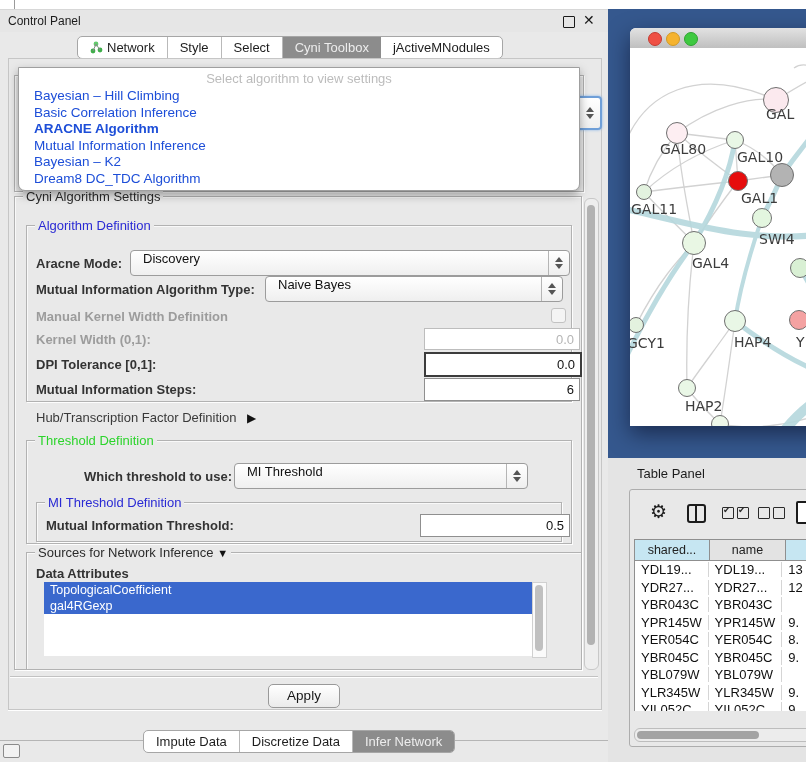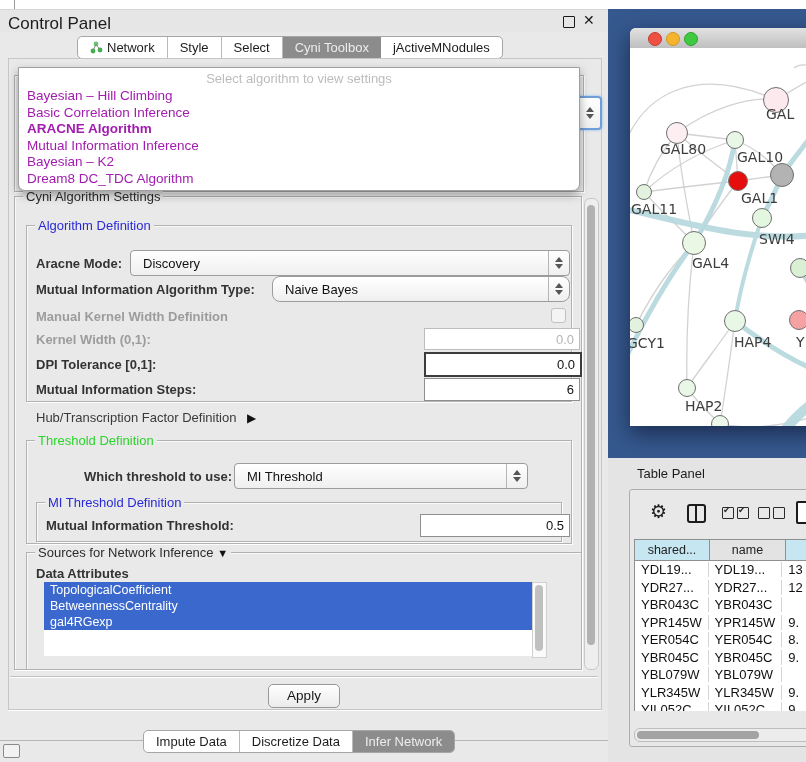--- a/index.html
+++ b/index.html
@@ -7,50 +7,50 @@
         font-family:"Liberation Sans","DejaVu Sans",sans-serif;font-size:13px;color:#222;}
   .abs{position:absolute;}
 
   
   #top-strip{left:0;top:0;width:806px;height:9px;background:#ffffff;border-bottom:1px solid #d7d7d7;}
   #top-strip .tick{position:absolute;left:14px;top:0;width:1px;height:9px;background:#9a9a9a;}
 
   
   #control-panel{left:0;top:10px;width:608px;height:730px;background:#e9e9e9;border-right:1px solid #9a9a9a;border-bottom:1px solid #b5b5b5;}
   #cp-titlebar{position:absolute;left:0;top:0;width:100%;height:22px;background:#e6e6e6;}
-  #cp-title{position:absolute;left:8px;top:4px;font-size:17px;color:#1c1c1c;}
+  #cp-title{position:absolute;left:8px;top:4px;font-size:12px;color:#1c1c1c;}
   #cp-float{position:absolute;left:563px;top:6px;width:10px;height:10px;border:1.6px solid #1a1a1a;border-radius:1px;}
   #cp-close{position:absolute;left:583px;top:2px;font-size:14px;font-weight:bold;color:#1a1a1a;}
 
   
   .tabbar{position:absolute;display:flex;height:21px;background:#ffffff;border:1px solid #a6a6a6;border-radius:5px;overflow:hidden;}
   .tab{display:flex;align-items:center;gap:4px;padding:0 12px;font-size:13px;color:#1d1d1d;border-right:1px solid #b9b9b9;white-space:nowrap;}
   .tab:last-child{border-right:none;}
   .tab.selected{background:#8c8c8c;color:#ededed;border-right:none;}
   .net-icon{display:inline-block;width:13px;height:13px;}
 
   
   #cp-frame{left:8px;top:48px;width:592px;height:650px;border:1px solid #c6c6c6;box-shadow:0 1px 0 #ffffff;}
 
   
   .group{position:absolute;border:1px solid #b2b2b2;box-shadow:1px 1px 0 rgba(255,255,255,.9), inset 1px 1px 0 rgba(255,255,255,.7);}
   .group-label{position:absolute;top:-8px;left:8px;background:#e9e9e9;padding:0 3px;font-size:13px;white-space:nowrap;}
-  .combo{position:absolute;background:linear-gradient(#ffffff,#efefef);border:1px solid #9c9c9c;border-radius:4px;display:flex;align-items:center;}
+  .combo{position:absolute;background:linear-gradient(#ffffff,#efefef);border:1px solid #9c9c9c;border-radius:4px;display:flex;}
   .combo .val{flex:1;padding-left:12px;font-size:13px;color:#111;}
   .combo .stepper{width:20px;align-self:stretch;border-left:1px solid #b5b5b5;display:flex;flex-direction:column;align-items:center;justify-content:center;gap:2px;}
   .tri-up{width:0;height:0;border-left:4px solid transparent;border-right:4px solid transparent;border-bottom:5px solid #555;}
   .tri-down{width:0;height:0;border-left:4px solid transparent;border-right:4px solid transparent;border-top:5px solid #555;}
   #combo-focus-ring{border:2px solid #6f9fd8;box-shadow:0 0 3px #86b4e8;}
   #combo-network{color:#a0a0a0;}
   #combo-network .val{color:#a0a0a0;}
 
   
   #algo-dropdown{left:18px;top:57px;width:560px;background:#ffffff;border:1px solid #9f9f9f;border-radius:0 0 7px 7px;box-shadow:0 4px 10px rgba(0,0,0,.35);z-index:30;padding-bottom:3px;}
   #algo-placeholder{height:17px;text-align:center;color:#bcbcbc;font-size:13px;padding-top:3px;}
-  .algo-item{height:16.5px;line-height:16.5px;padding-left:8px;font-size:13.5px;color:#a21caf;}
+  .algo-item{height:16.5px;line-height:16.5px;padding-left:15px;font-size:13.5px;color:#1d4ed8;}
   .algo-item.bold{font-weight:bold;}
 
   
   .blab{position:absolute;font-weight:bold;color:#333;font-size:13px;white-space:nowrap;}
   .glab{position:absolute;font-weight:bold;color:#9c9c9c;font-size:13px;white-space:nowrap;}
   .rlab{position:absolute;color:#3a3a3a;font-size:13px;white-space:nowrap;}
   .field{position:absolute;background:#ffffff;border:1px solid #8f8f8f;font-size:13px;color:#111;text-align:right;padding:0 5px;display:flex;align-items:center;justify-content:flex-end;}
   .field.disabled{color:#b5b5b5;border-color:#bdbdbd;}
   .field.focused{border:2px solid #3c3c3c;}
   .checkbox{position:absolute;width:13px;height:13px;border:1px solid #c2c2c2;border-radius:3px;background:#f4f4f4;}
@@ -173,21 +173,21 @@
     </div>
     <div class="blab" style="left:36px;top:246px;">Aracne Mode:</div>
     <div class="combo" style="left:130px;top:240px;width:438px;height:24px;">
       <span class="val">Discovery</span>
       <span class="stepper">
           <span class="tri-up"></span>
           <span class="tri-down"></span>
         </span>
     </div>
     <div class="blab" style="left:36px;top:272px;">Mutual Information Algorithm Type:</div>
-    <div class="combo" style="left:272px;top:266px;width:296px;height:24px;border-radius:8px;">
+    <div class="combo" style="left:265px;top:266px;width:296px;height:24px;">
       <span class="val">Naive Bayes</span>
       <span class="stepper">
           <span class="tri-up"></span>
           <span class="tri-down"></span>
         </span>
     </div>
     <div class="glab" style="left:36px;top:299px;">Manual Kernel Width Definition</div>
     <div class="checkbox" style="left:551px;top:298px;"></div>
     <div class="glab" style="left:36px;top:322px;">Kernel Width (0,1):</div>
     <div class="field disabled" style="left:424px;top:318px;width:144px;height:20px;">0.0</div>
@@ -220,21 +220,20 @@
 
     <div class="group" style="left:26px;top:542px;width:554px;height:116px;">
       <div class="group-label" style="color:#2b2b2b;">
         <span>Sources for Network Inference</span>
         <span style="font-size:11px;color:#111;">▼</span>
       </div>
     </div>
     <div class="blab" style="left:36px;top:556px;">Data Attributes</div>
     <div id="attr-list">
         <div class="attr-item" style="background: rgb(58, 104, 205);">TopologicalCoefficient</div>
-        <div class="attr-item" style="background: rgb(58, 104, 205);">BetweennessCentrality</div>
         <div class="attr-item" style="background: rgb(58, 104, 205);">gal4RGexp</div>
       </div>
     <div id="attr-scroll">
         <div id="attr-thumb"></div>
       </div>
 
     <div id="pre-apply-sep"></div>
     <div id="apply-btn">Apply</div>
 
     <div class="tabbar" id="bottom-tabbar" style="left:143px;top:720px;">

